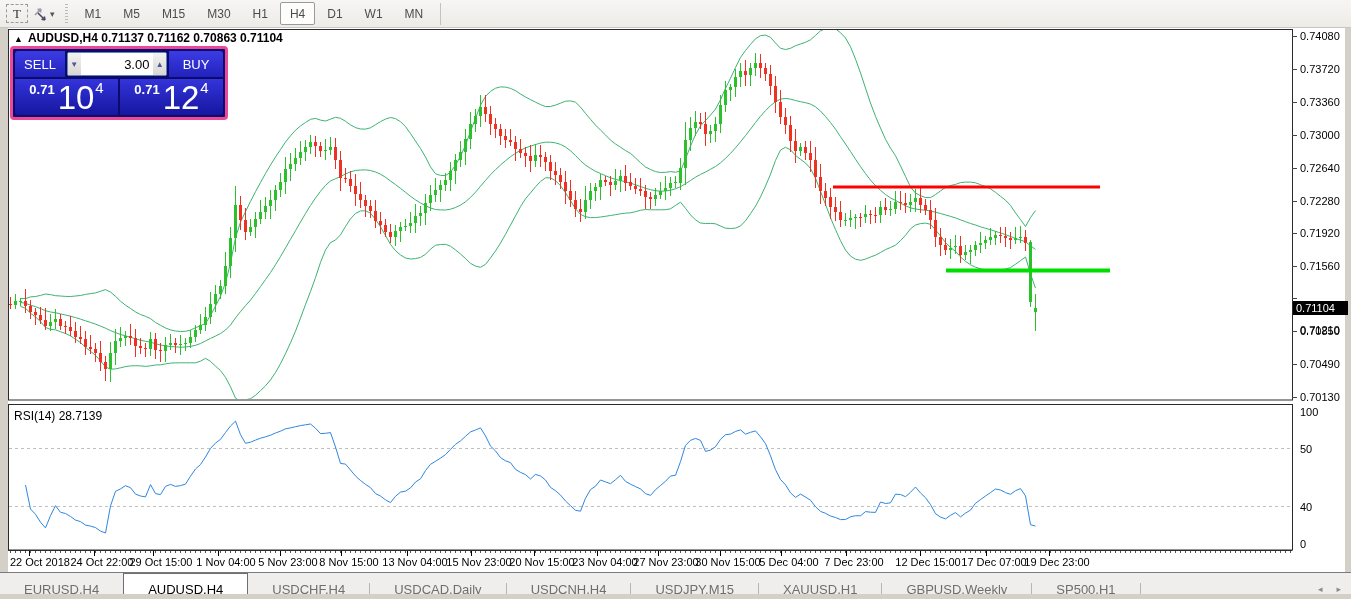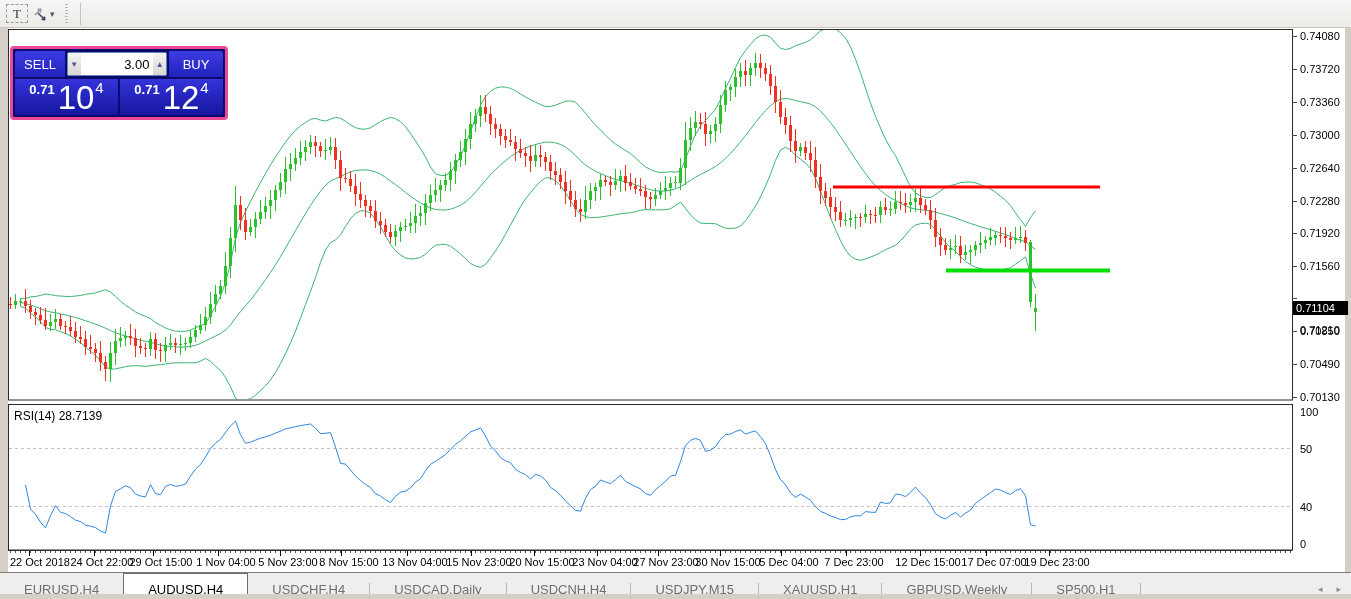--- a/index.html
+++ b/index.html
@@ -84,20 +84,31 @@
   <div id="toolbar">
     <div id="text-tool" class="tool-btn">T</div>
     <div class="tool-btn">
       <svg width="16" height="16" viewBox="0 0 16 16">
         <path d="M3 9 L9 3 M9 3 L5.5 3.6 M9 3 L8.4 6.5" stroke="#9a9aa8" stroke-width="1.6" fill="none"></path>
         <path d="M6 7 L13 14 M13 14 L9.5 13.3 M13 14 L12.3 10.5" stroke="#4a4a66" stroke-width="1.6" fill="none"></path>
       </svg>
       <span class="caret">▾</span>
     </div>
     <div class="grip"></div>
+    <div id="tf-buttons" style="display:flex;">
+        <div class="tf-btn">M1</div>
+        <div class="tf-btn">M5</div>
+        <div class="tf-btn">M15</div>
+        <div class="tf-btn">M30</div>
+        <div class="tf-btn">H1</div>
+        <div class="tf-btn active">H4</div>
+        <div class="tf-btn">D1</div>
+        <div class="tf-btn">W1</div>
+        <div class="tf-btn">MN</div>
+      </div>
     <div class="vsep"></div>
   </div>
 
   <div id="chart-bg"></div>
 
   <svg id="price-svg" width="1285" height="372" viewBox="8 29 1285 372">
       <rect x="8.5" y="29.5" width="1284" height="370.5" fill="#ffffff" stroke="#2b2b2b" stroke-width="1"></rect>
       <clipPath id="pclip">
         <rect x="9" y="30" width="1283" height="369"></rect>
       </clipPath>
@@ -314,20 +325,23 @@
           <rect x="959.0" y="245.5" width="3" height="9.5"></rect>
           <rect x="999.0" y="234.8" width="3" height="1.1"></rect>
           <rect x="1004.0" y="235.8" width="3" height="2.5"></rect>
           <rect x="1009.0" y="238.3" width="3" height="1.8"></rect>
           <rect x="1024.0" y="236.6" width="3" height="6.6"></rect>
         </g>
       </g>
       <line x1="833" y1="187.0" x2="1100" y2="187.0" stroke="#ff0000" stroke-width="3"></line>
       <line x1="946" y1="270.5" x2="1110" y2="270.5" stroke="#00dd00" stroke-width="4"></line>
     </svg>
+  <div id="symbol-title">
+    <span class="arr">▲</span><span>AUDUSD,H4 0.71137 0.71162 0.70863 0.71104</span>
+  </div>
 
   <svg id="rsi-svg" width="1285" height="147" viewBox="8 404 1285 147">
       <rect x="8.5" y="404.5" width="1284" height="145.5" fill="#ffffff" stroke="#2b2b2b" stroke-width="1"></rect>
       <clipPath id="rclip">
         <rect x="9" y="405" width="1283" height="144"></rect>
       </clipPath>
       <line x1="9" y1="448.5" x2="1292" y2="448.5" stroke="#c0c0c0" stroke-width="1" stroke-dasharray="3 3"></line>
       <line x1="9" y1="506.5" x2="1292" y2="506.5" stroke="#c0c0c0" stroke-width="1" stroke-dasharray="3 3"></line>
       <polyline points="25.5,485.0 30.5,509.0 35.5,514.3 40.5,522.2 45.5,527.9 50.5,515.6 55.5,505.7 60.5,512.3 65.5,513.5 70.5,516.5 75.5,520.1 80.5,521.6 85.5,525.1 90.5,526.1 95.5,527.6 100.5,531.1 105.5,533.0 110.5,505.9 115.5,491.3 120.5,488.9 125.5,485.7 130.5,487.7 135.5,494.1 140.5,496.0 145.5,496.9 150.5,484.6 155.5,493.6 160.5,494.6 165.5,486.4 170.5,484.4 175.5,486.4 180.5,485.6 185.5,484.1 190.5,476.2 195.5,469.0 200.5,464.5 205.5,457.0 210.5,448.4 215.5,443.1 220.5,439.4 225.5,432.5 230.5,426.0 235.5,421.1 240.5,434.7 245.5,443.3 250.5,442.2 255.5,440.1 260.5,438.2 265.5,436.8 270.5,435.2 275.5,433.0 280.5,431.2 285.5,428.8 290.5,427.9 295.5,426.7 300.5,425.6 305.5,424.8 310.5,424.0 315.5,428.2 320.5,433.6 325.5,433.3 330.5,432.6 335.5,447.0 340.5,463.4 345.5,464.1 350.5,470.0 355.5,476.0 360.5,480.5 365.5,484.4 370.5,487.6 375.5,493.6 380.5,496.1 385.5,499.8 390.5,502.6 395.5,496.3 400.5,492.1 405.5,491.2 410.5,487.9 415.5,482.0 420.5,478.8 425.5,470.6 430.5,464.3 435.5,461.3 440.5,458.1 445.5,454.6 450.5,449.4 455.5,444.3 460.5,440.9 465.5,436.3 470.5,431.9 475.5,430.0 480.5,427.9 485.5,435.9 490.5,446.1 495.5,450.9 500.5,457.6 505.5,460.8 510.5,462.7 515.5,469.4 520.5,472.4 525.5,474.6 530.5,479.0 535.5,474.4 540.5,476.0 545.5,480.0 550.5,487.4 555.5,490.7 560.5,495.1 565.5,501.0 570.5,505.7 575.5,510.3 580.5,511.2 585.5,498.2 590.5,489.6 595.5,486.2 600.5,480.0 605.5,481.9 610.5,483.7 615.5,479.7 620.5,475.3 625.5,481.4 630.5,484.2 635.5,486.6 640.5,488.9 645.5,493.6 650.5,495.4 655.5,489.7 660.5,485.5 665.5,481.3 670.5,476.0 675.5,475.3 680.5,461.6 685.5,445.3 690.5,440.4 695.5,438.4 700.5,440.4 705.5,451.4 710.5,450.1 715.5,446.7 720.5,439.3 725.5,434.7 730.5,434.1 735.5,431.4 740.5,429.9 745.5,434.1 750.5,432.3 755.5,430.9 760.5,436.8 765.5,443.6 770.5,455.8 775.5,469.7 780.5,479.5 785.5,484.8 790.5,492.8 795.5,497.4 800.5,494.1 805.5,497.0 810.5,500.2 815.5,506.7 820.5,511.4 825.5,513.3 830.5,516.0 835.5,517.5 840.5,519.6 845.5,519.5 850.5,516.8 855.5,515.7 860.5,515.8 865.5,511.6 870.5,512.2 875.5,512.4 880.5,502.0 885.5,503.5 890.5,502.8 895.5,494.2 900.5,494.5 905.5,496.7 910.5,492.3 915.5,487.0 920.5,493.0 925.5,497.7 930.5,504.5 935.5,513.7 940.5,517.1 945.5,518.9 950.5,515.3 955.5,512.6 960.5,516.9 965.5,513.1 970.5,510.1 975.5,503.3 980.5,499.6 985.5,496.0 990.5,492.6 995.5,489.0 1000.5,490.0 1005.5,492.6 1010.5,494.3 1015.5,490.7 1020.5,488.6 1025.5,495.9 1030.5,524.7 1035.5,526.1 " fill="none" stroke="#2e86e0" stroke-width="1" clip-path="url(#rclip)"></polyline>
     </svg>

